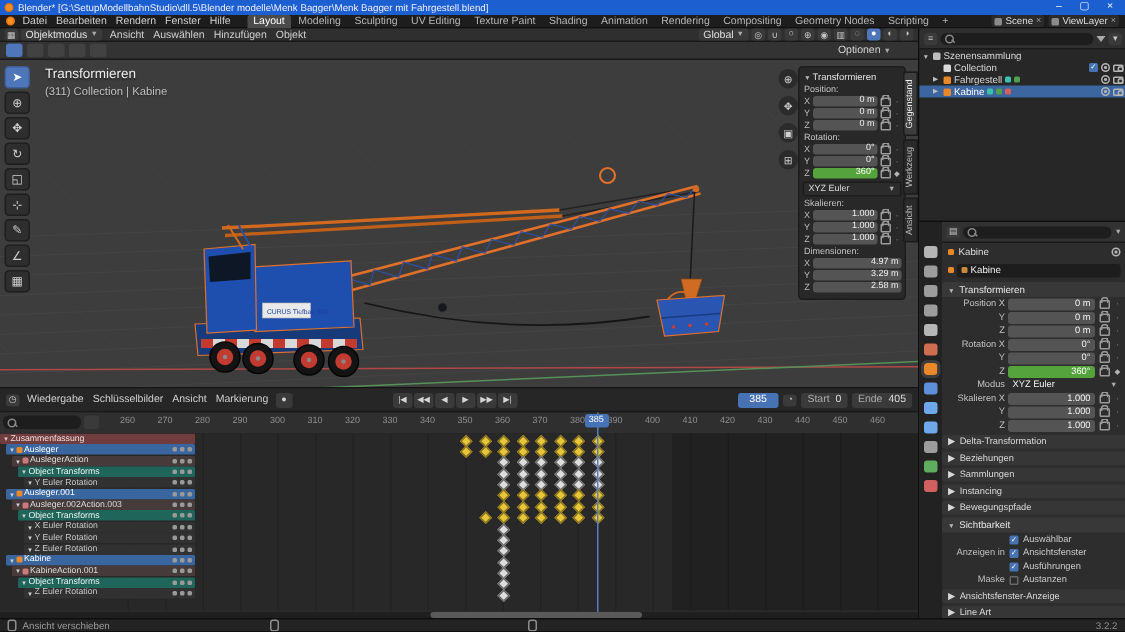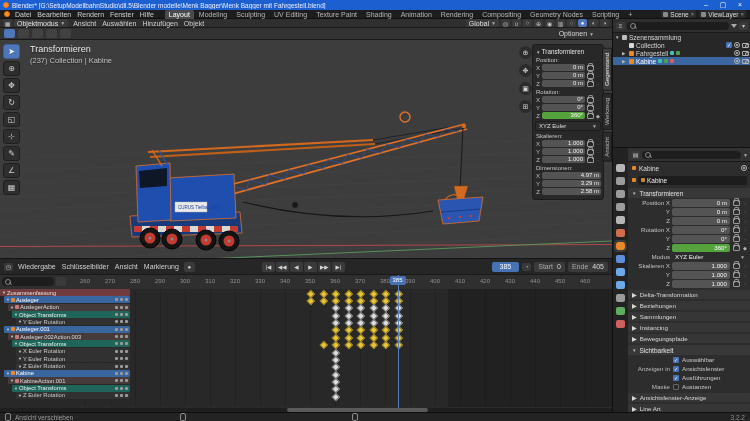--- a/index.html
+++ b/index.html
@@ -371,21 +371,21 @@
             <circle cx="206" cy="200" r="5.5" fill="#c23b30"></circle>
             <circle cx="206" cy="200" r="1.5" fill="#888"></circle>
             <circle cx="229" cy="201" r="10" fill="#141414" stroke="#050505" stroke-width="1"></circle>
             <circle cx="229" cy="201" r="5.5" fill="#c23b30"></circle>
             <circle cx="229" cy="201" r="1.5" fill="#888"></circle>
           </g>
       </g>
     </svg>
 
     <div class="vp-label1">Transformieren</div>
-    <div class="vp-label2">(237) Collection | Kabine</div>
+    <div class="vp-label2">(311) Collection | Kabine</div>
 
     <div id="toolbar" class="toolbar">
         <div class="tool active">➤</div>
         <div class="tool">⊕</div>
         <div class="tool">✥</div>
         <div class="tool">↻</div>
         <div class="tool">◱</div>
         <div class="tool">⊹</div>
         <div class="tool">✎</div>
         <div class="tool">∠</div>

